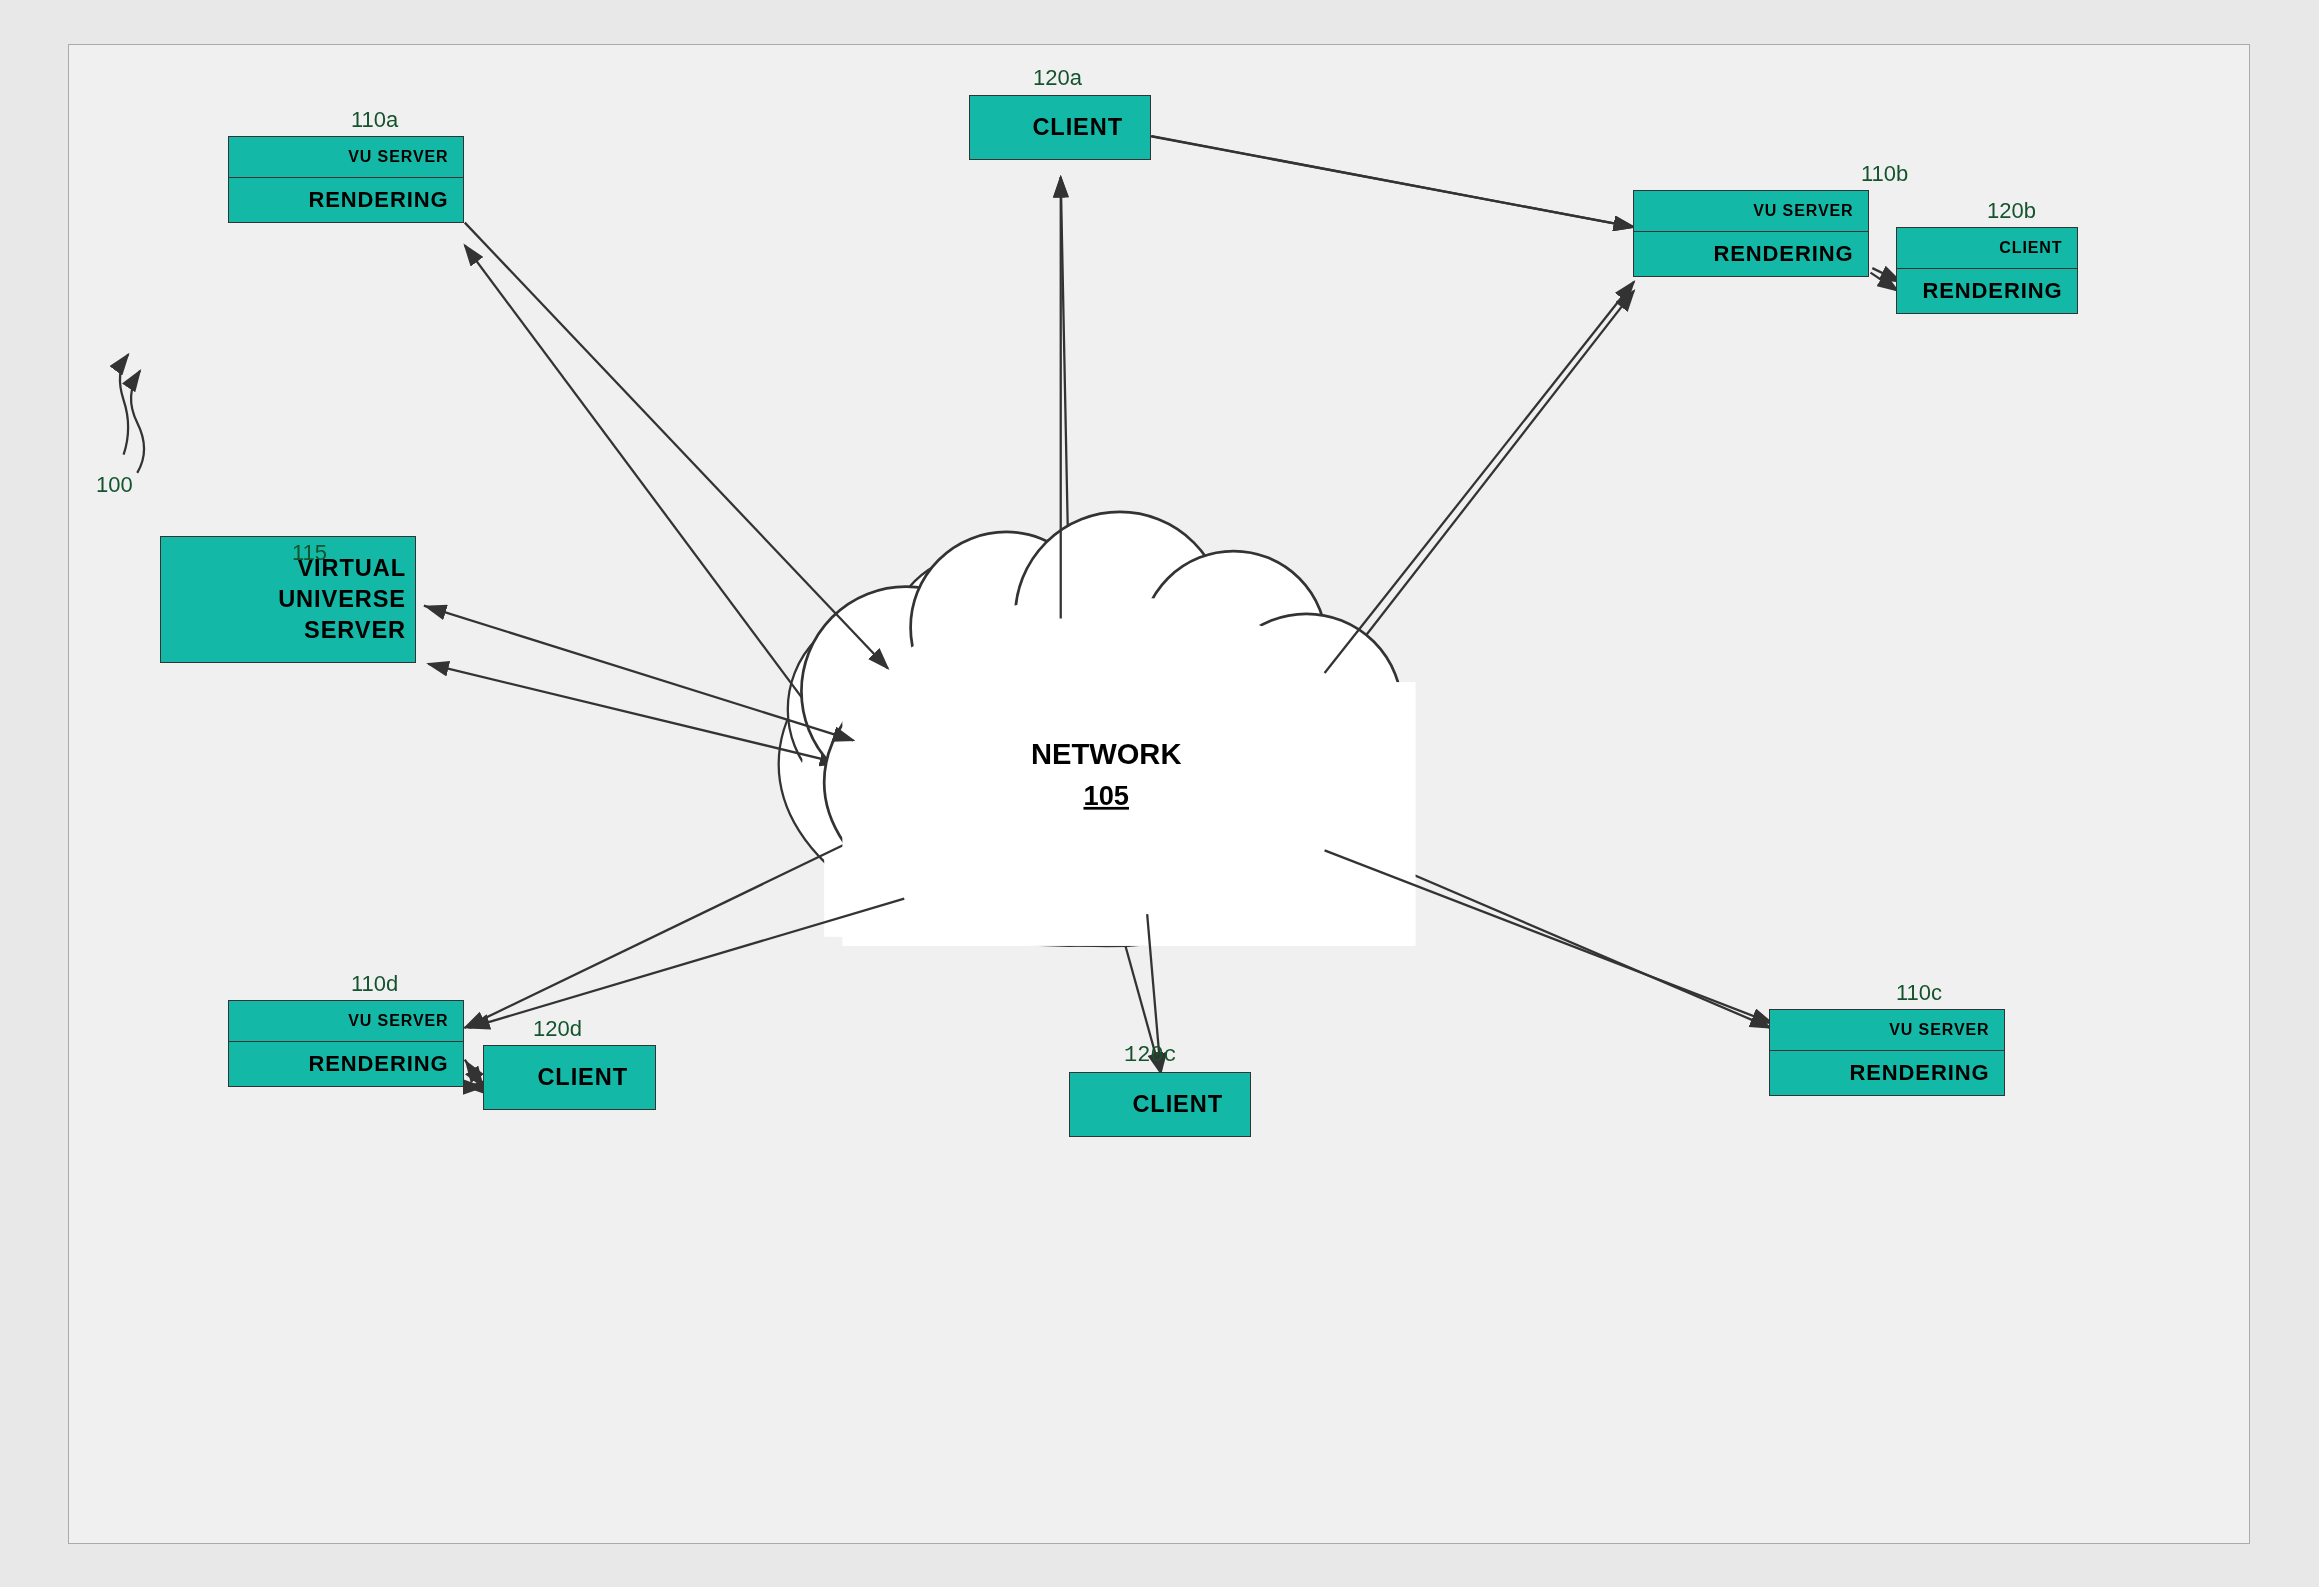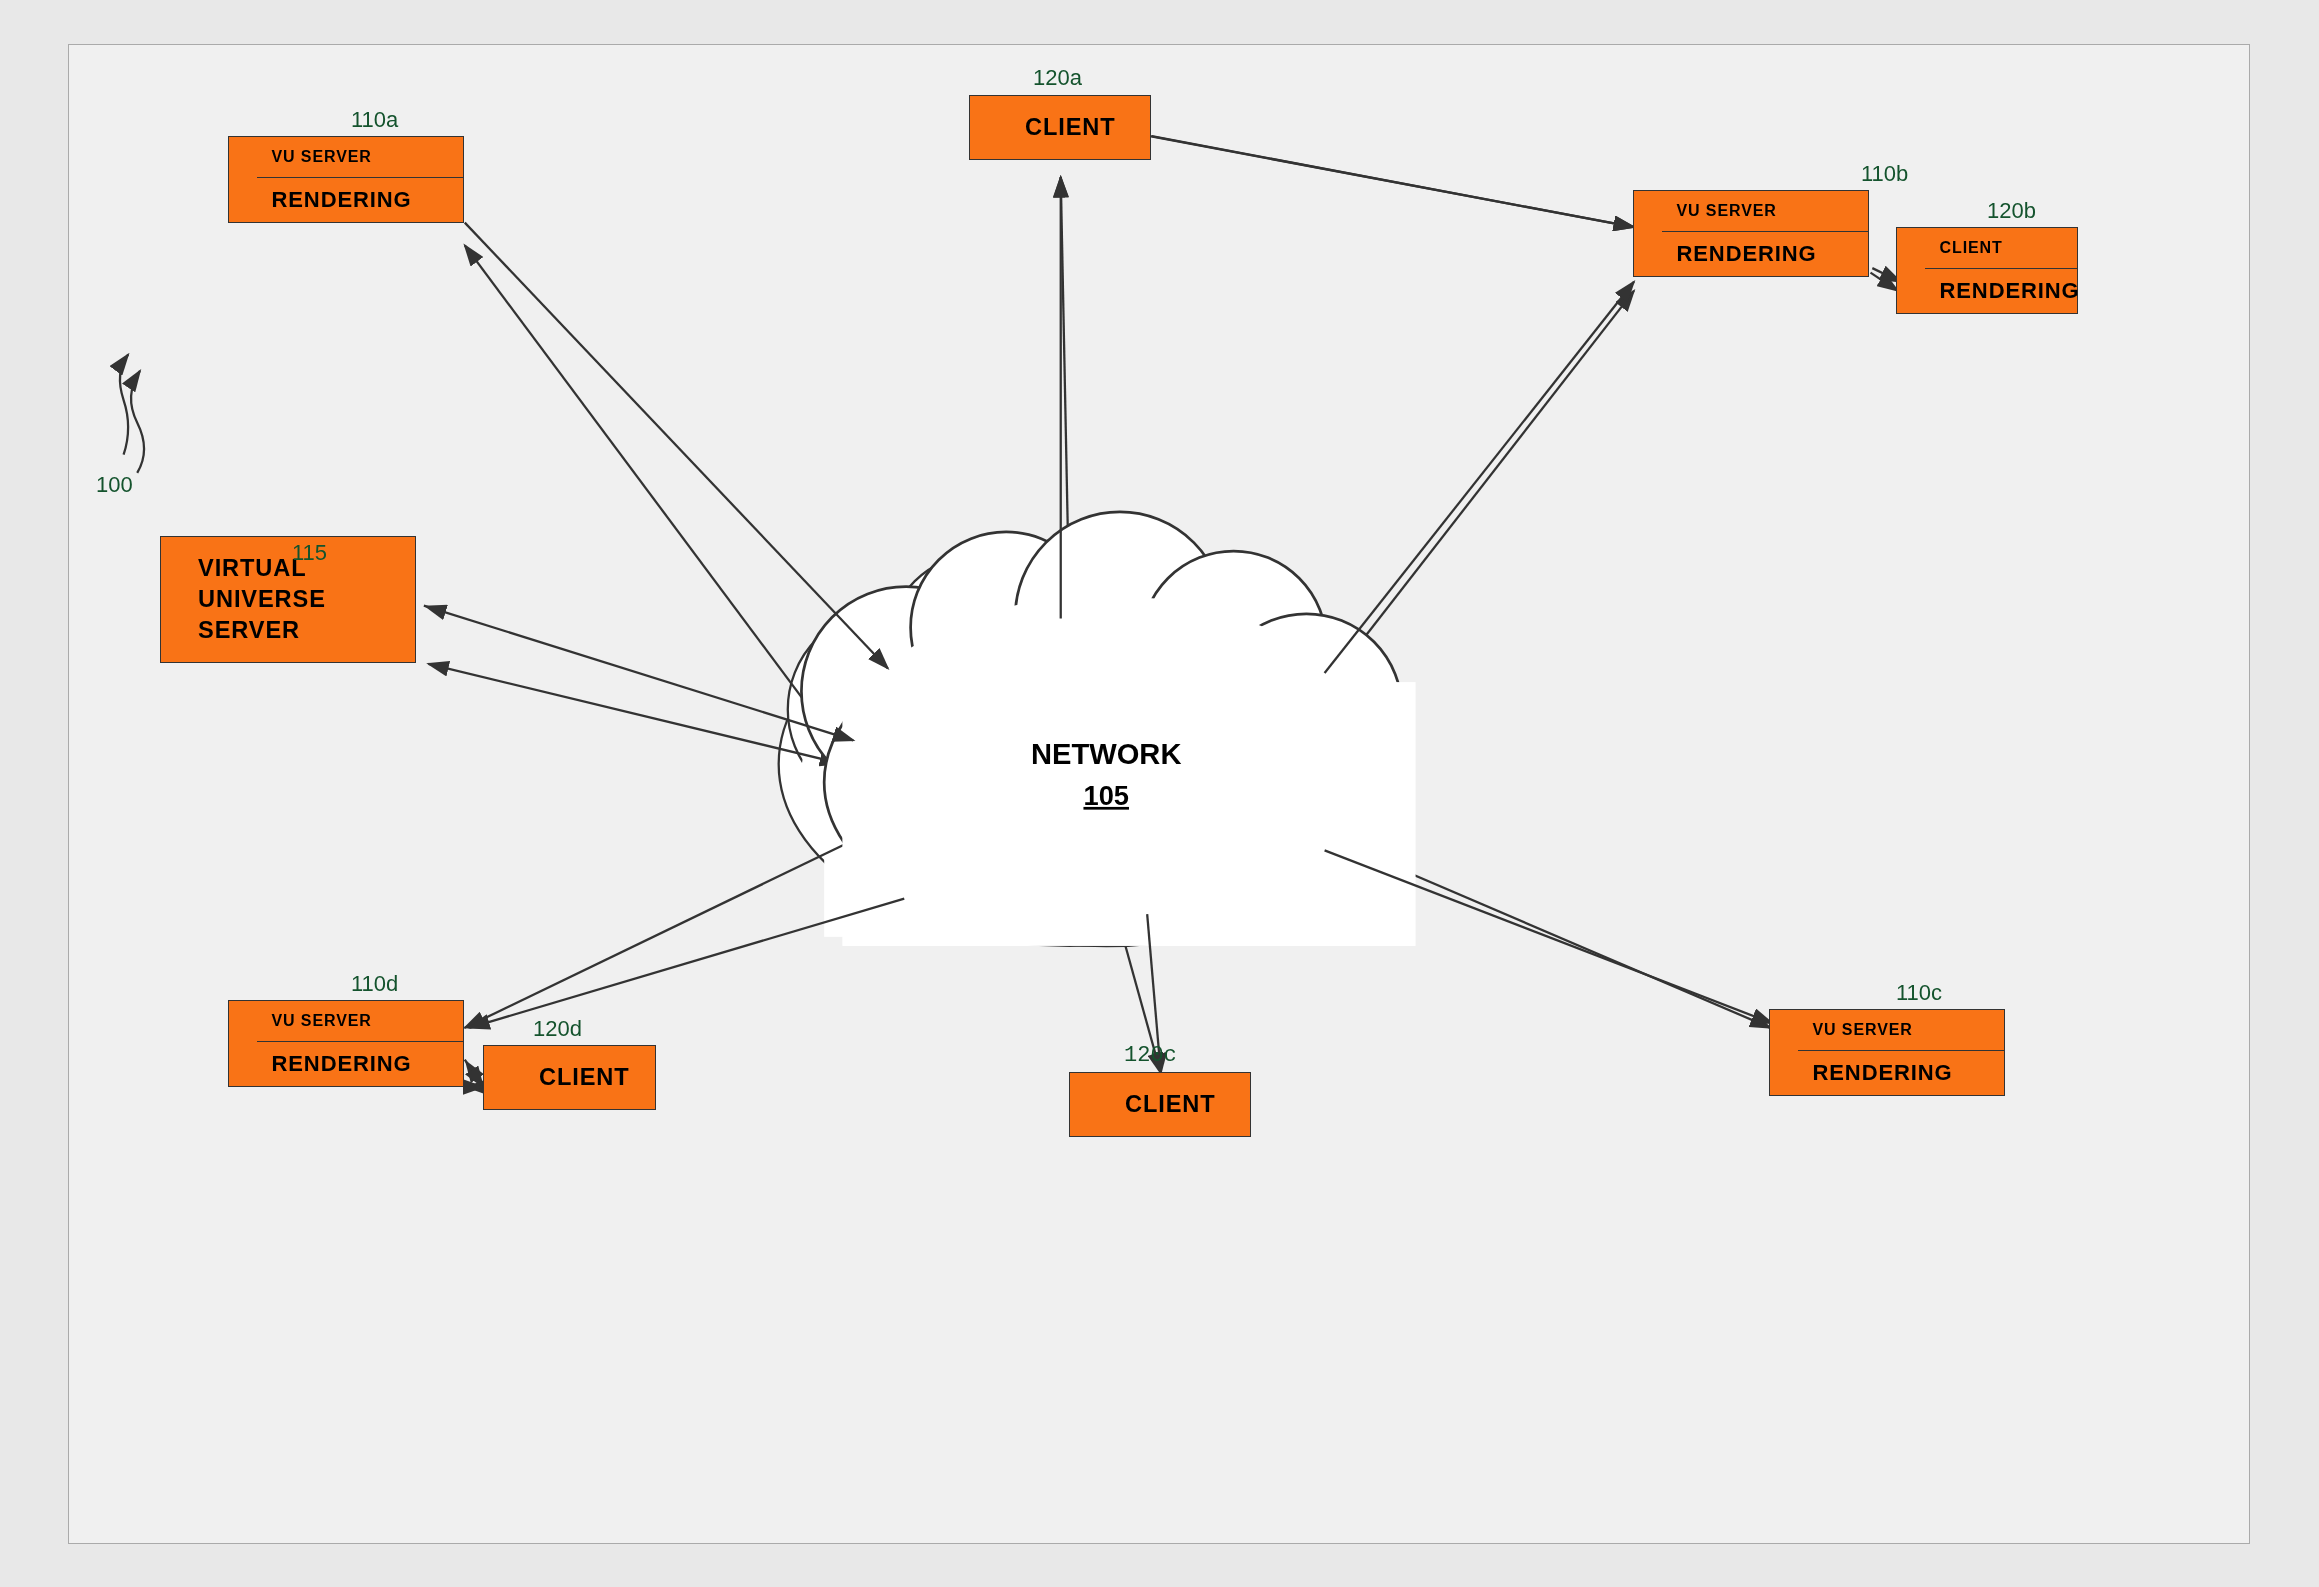--- a/index.html
+++ b/index.html
@@ -16,26 +16,25 @@
       height: 1500px;
       position: absolute;
       top: 44px;
       left: 68px;
       background: #f0f0f0;
       border: 1.8px solid #aaa;
     }
     .box {
       position: absolute;
       border: 1.8px solid #333;
-      background: #f97316;
-      text-align: left;
+      background: #14b8a6;
+      text-align: right;
       font-size: 23.6px;
       font-weight: bold;
       letter-spacing: 0.9px;
-      padding-left: 28px;
     }
     .box-title {
       padding: 11px 14.5px;
       border-bottom: 1.8px solid #333;
       font-size: 16px;
       font-weight: bold;
     }
     .box-sub {
       padding: 9px 14.5px;
       font-size: 22px;

